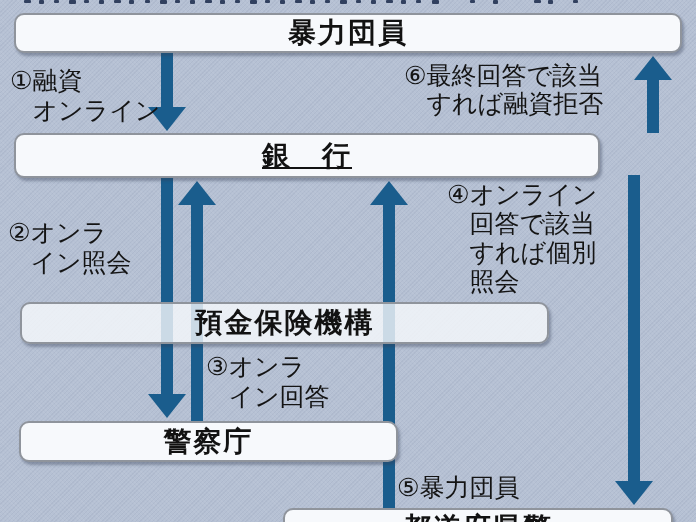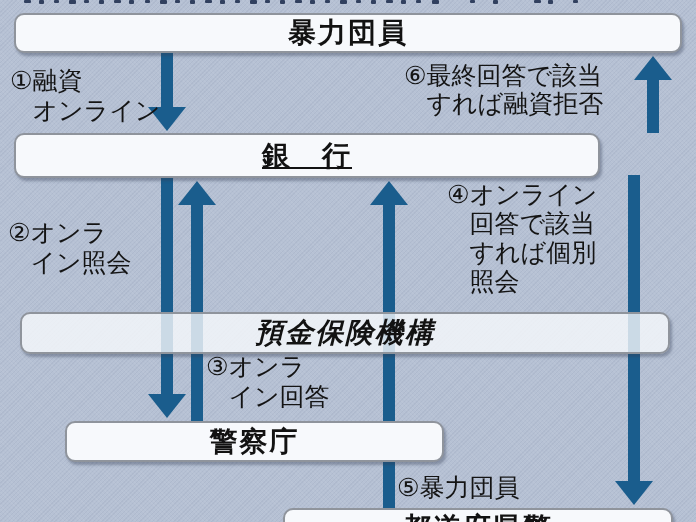--- a/index.html
+++ b/index.html
@@ -42,22 +42,22 @@
   
   .box{
     position:absolute;z-index:2;box-sizing:border-box;
     background:#f7f9fc;border:2px solid #8f949c;border-radius:10px;
     box-shadow:2px 3px 3px rgba(50,60,85,0.38);
     display:flex;align-items:center;justify-content:center;
     color:#121212;font-weight:bold;font-size:28px;letter-spacing:2px;
   }
   #box-gang{left:14px;top:13px;width:668px;height:40px;}
   #box-bank{left:14px;top:133px;width:586px;height:45px;text-decoration:underline;}
-  #box-dic{left:20px;top:312px;width:650px;height:42px;background:rgba(247,250,252,0.80);font-style:italic;}
-  #box-npa{left:19px;top:421px;width:379px;height:41px;margin-left:46px;}
+  #box-dic{left:20px;top:302px;width:529px;height:42px;background:rgba(247,250,252,0.80);}
+  #box-npa{left:19px;top:421px;width:379px;height:41px;}
   #box-pref{left:283px;top:508px;width:390px;height:40px;}
 
   
   .ann{
     position:absolute;z-index:3;display:flex;align-items:flex-start;
     color:#141414;font-size:25px;line-height:30px;white-space:pre-line;
   }
   .ann .num{flex:0 0 auto;}
   .ann .txt{flex:0 0 auto;}
   #ann-1{left:10px;top:66px;}

